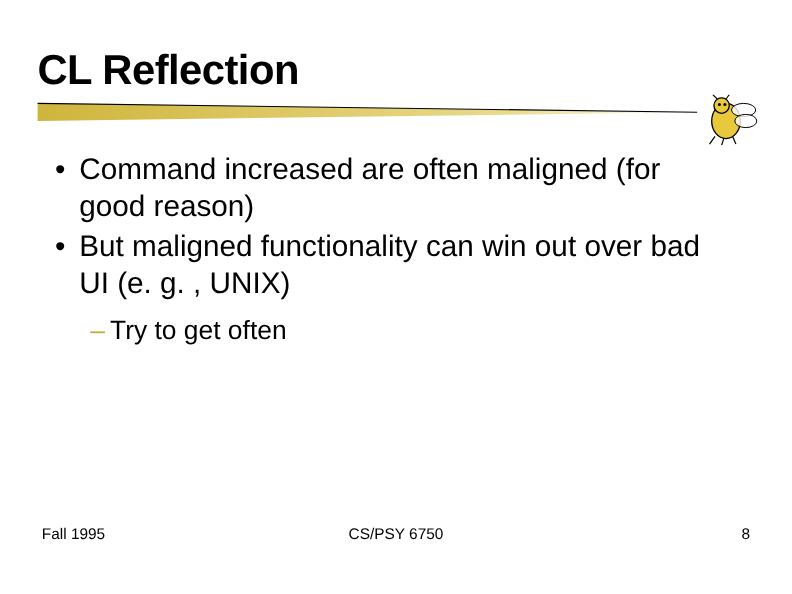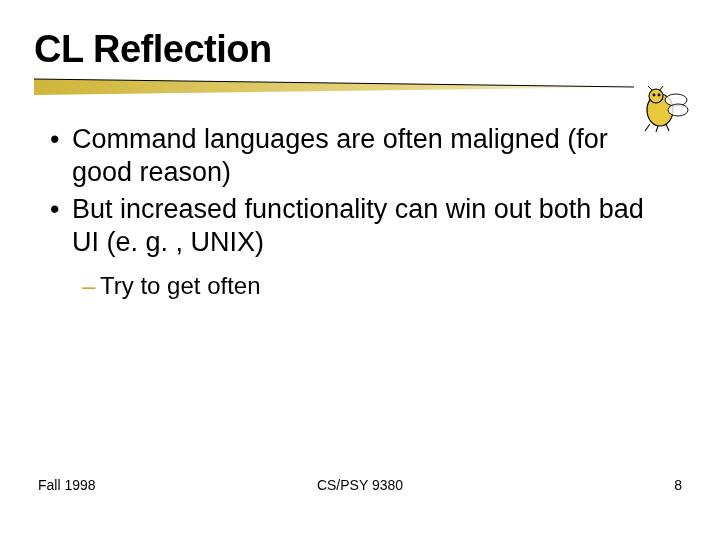--- a/index.html
+++ b/index.html
@@ -7,21 +7,21 @@
   body {
     background: #ffffff;
     font-family: Arial, Helvetica, sans-serif;
     color: #000;
     position: relative;
     overflow: hidden;
   }
   .slide {
     width: 720px;
     height: 527px;
-    padding: 28px 34px 0 34px;
+    padding: 43px 34px 0 34px;
     position: relative;
   }
   .title {
     font-family: "Arial Black", Arial, sans-serif;
     font-weight: 900;
     font-size: 38px;
     letter-spacing: -0.5px;
     margin-bottom: 6px;
   }
   .rule-wrap {
@@ -118,27 +118,27 @@
       <ellipse cx="42" cy="24" rx="10" ry="6" fill="#ffffff" fill-opacity="0.8" stroke="#000" stroke-width="0.9"></ellipse>
       <circle cx="18" cy="9" r="1.4" fill="#000"></circle>
       <circle cx="23" cy="9" r="1.4" fill="#000"></circle>
       <path d="M14 38 l-5 7 M22 40 l-2 6 M30 38 l3 7" stroke="#000" stroke-width="1.1" fill="none"></path>
       <path d="M16 4 l-4 -4 M24 4 l3 -4" stroke="#000" stroke-width="1" fill="none"></path>
     </svg>
   </div>
 
   <div class="content">
     <ul class="bullets">
-      <li>Command languages are often maligned (for good reason)</li>
-      <li>But increased functionality can win out both bad UI (e. g. , UNIX)</li>
+      <li>Command increased are often maligned (for good reason)</li>
+      <li>But maligned functionality can win out over bad UI (e. g. , UNIX)</li>
     </ul>
     <ul class="sub">
       <li>Try to get often</li>
     </ul>
   </div>
 
   <div class="footer">
-    <span class="footer-left">Fall 1998</span>
-    <span class="footer-center">CS/PSY 9380</span>
+    <span class="footer-left">Fall 1995</span>
+    <span class="footer-center">CS/PSY 6750</span>
     <span class="footer-right">8</span>
   </div>
 
 </div>
 
 </body></html>

